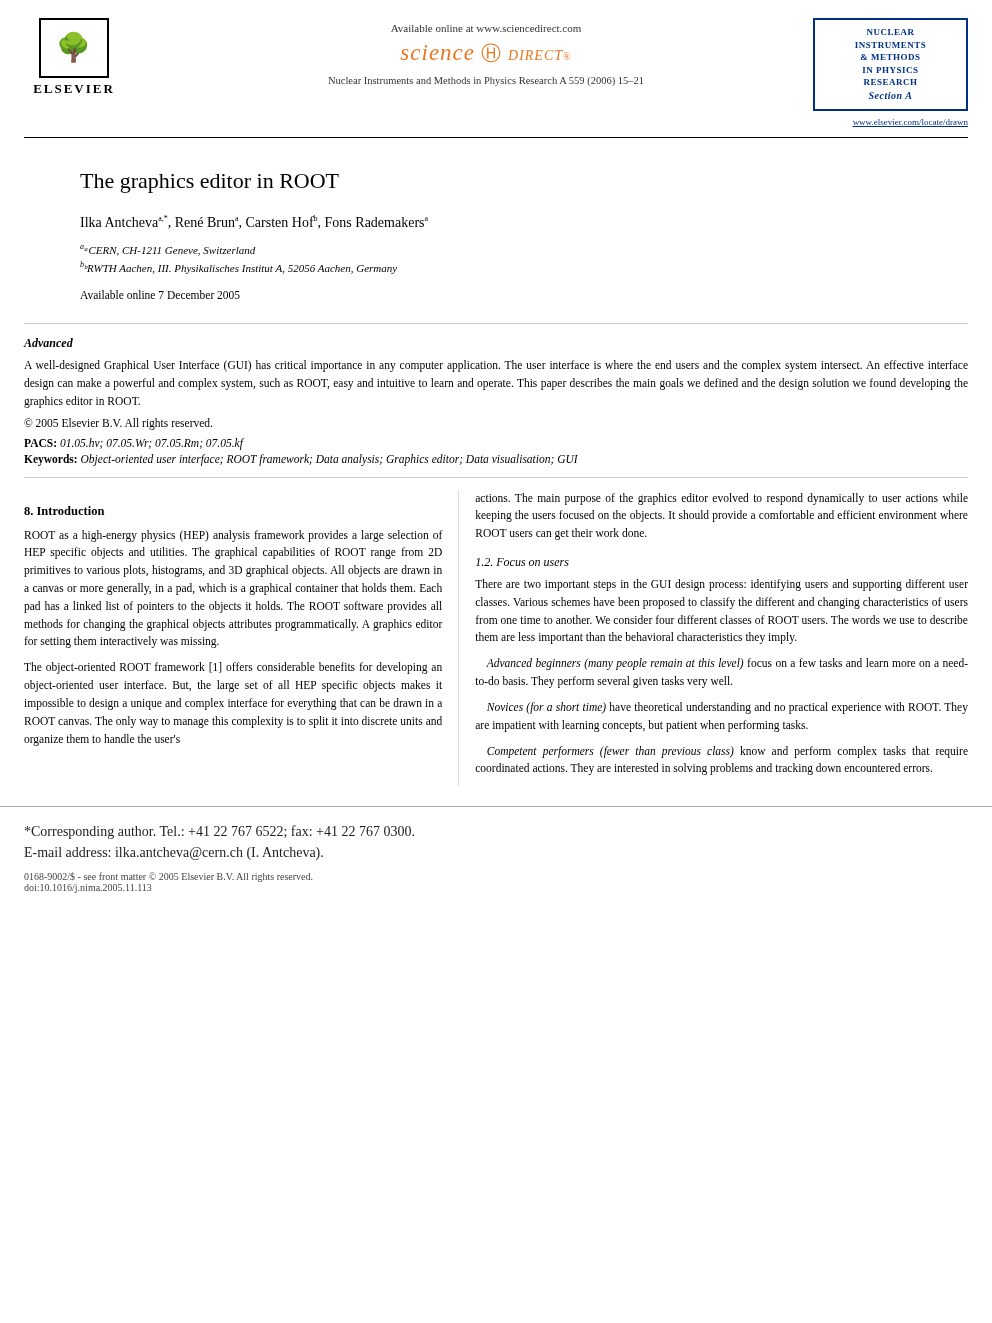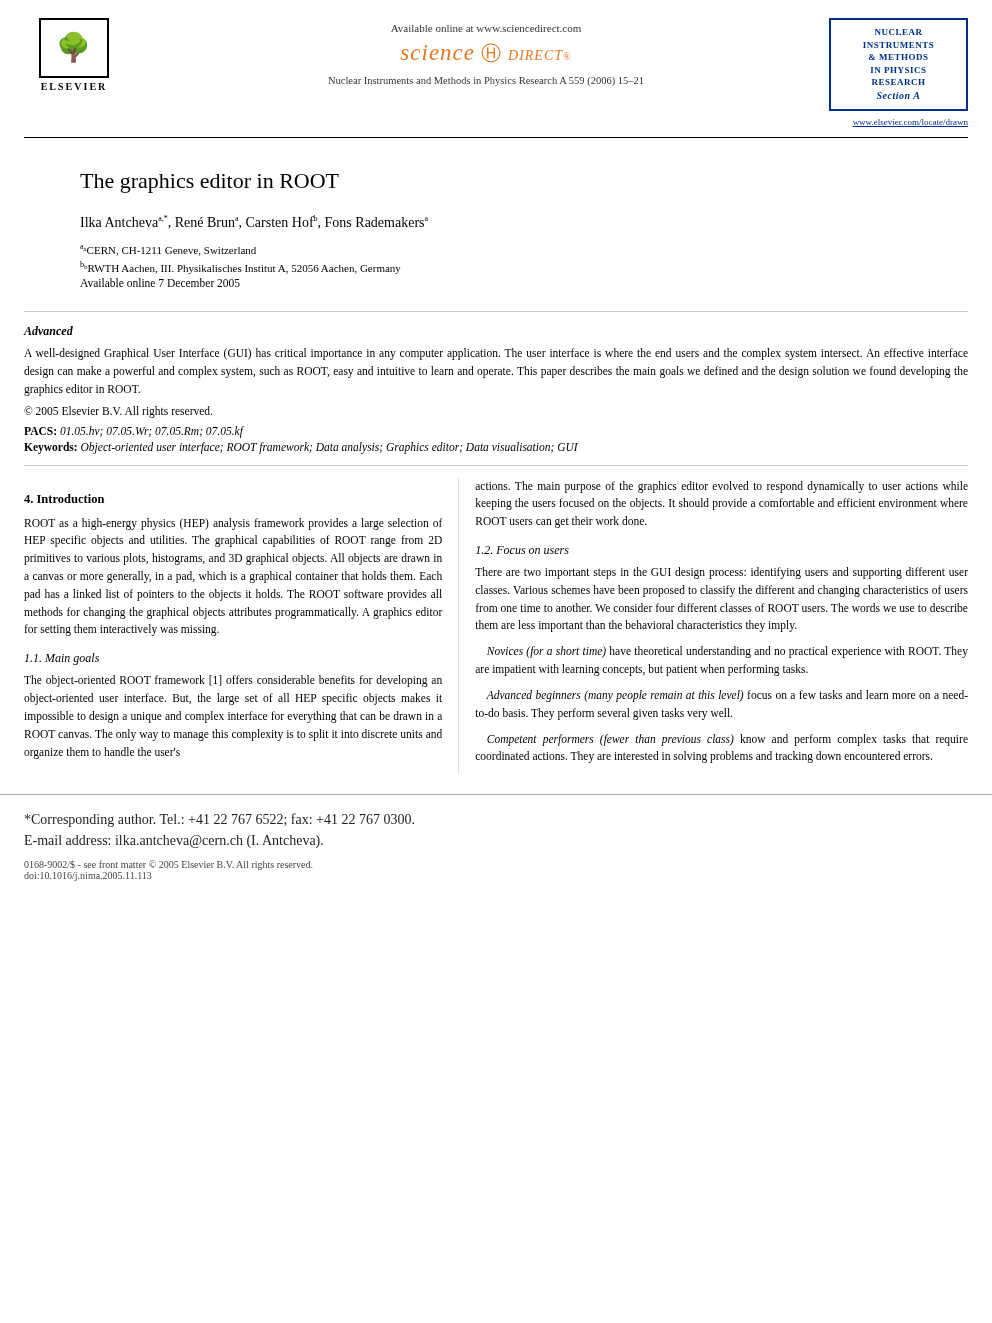--- a/index.html
+++ b/index.html
@@ -52,21 +52,21 @@
       overflow: hidden;
     }
 
     .elsevier-tree {
       font-size: 28px;
       line-height: 1;
       color: #333;
     }
 
     .elsevier-text {
-      font-size: 10px;
+      font-size: 13px;
       font-weight: bold;
       letter-spacing: 2px;
       margin-top: 3px;
       color: #000;
     }
 
     .header-center {
       flex: 1;
       text-align: center;
       padding-top: 4px;
@@ -99,21 +99,21 @@
     .header-right {
       width: 160px;
       display: flex;
       flex-direction: column;
       align-items: flex-end;
     }
 
     .journal-box {
       border: 2px solid #003087;
       padding: 6px 10px;
-      width: 139px;
+      width: 155px;
       text-align: center;
       margin-bottom: 6px;
     }
 
     .journal-box-title {
       font-size: 9px;
       font-weight: bold;
       color: #003087;
       line-height: 1.4;
       letter-spacing: 0.5px;
@@ -143,22 +143,23 @@
       margin-bottom: 20px;
     }
 
     .authors {
       font-size: 14px;
       margin-bottom: 10px;
     }
 
     .affiliations {
       font-size: 11px;
+      font-style: italic;
       line-height: 1.6;
-      margin-bottom: 0;
+      margin-bottom: 12px;
     }
 
     .available-date {
       font-size: 11.5px;
       margin-bottom: 0;
     }
 
     hr.section-divider {
       border: none;
       border-top: 1px solid #ccc;
@@ -361,48 +362,47 @@
       <span class="keywords-label">Keywords:</span>
       <span>Object-oriented user interface; ROOT framework; Data analysis; Graphics editor; Data visualisation; GUI</span>
     </div>
   </div>
 
   <hr class="section-divider">
 
   <div class="two-column">
 
     <div class="col-left">
-      <div class="section-heading">4. Introduction</div>
+      <div class="section-heading">8. Introduction</div>
       <div class="body-text">
         <p>ROOT as a high-energy physics (HEP) analysis framework provides a large selection of HEP specific objects and utilities. The graphical capabilities of ROOT range from 2D primitives to various plots, histograms, and 3D graphical objects. All objects are drawn in a canvas or more generally, in a pad, which is a graphical container that holds them. Each pad has a linked list of pointers to the objects it holds. The ROOT software provides all methods for changing the graphical objects attributes programmatically. A graphics editor for setting them interactively was missing.</p>
       </div>
 
-      <div class="subsection-heading">1.1. Main goals</div>
       <div class="body-text">
         <p>The object-oriented ROOT framework [1] offers considerable benefits for developing an object-oriented user interface. But, the large set of all HEP specific objects makes it impossible to design a unique and complex interface for everything that can be drawn in a ROOT canvas. The only way to manage this complexity is to split it into discrete units and organize them to handle the user's</p>
       </div>
     </div>
 
     <div class="col-right">
       <div class="body-text">
         <p>actions. The main purpose of the graphics editor evolved to respond dynamically to user actions while keeping the users focused on the objects. It should provide a comfortable and efficient environment where ROOT users can get their work done.</p>
       </div>
 
       <div class="subsection-heading">1.2. Focus on users</div>
       <div class="body-text">
         <p>There are two important steps in the GUI design process: identifying users and supporting different user classes. Various schemes have been proposed to classify the different and changing characteristics of users from one time to another. We consider four different classes of ROOT users. The words we use to describe them are less important than the behavioral characteristics they imply.</p>
+        <p>
+          <em><span>Advanced beginners (many people remain at this level)</span></em>
+          <span> focus on a few tasks and learn more on a need-to-do basis. They perform several given tasks very well.</span>
+        </p>
         <p>
           <em><span>Novices (for a short time)</span></em>
           <span> have theoretical understanding and no practical experience with ROOT. They are impatient with learning concepts, but patient when performing tasks.</span>
         </p>
         <p>
-          <em><span>Advanced beginners (many people remain at this level)</span></em>
-          <span> focus on a few tasks and learn more on a need-to-do basis. They perform several given tasks very well.</span>
-        </p>
-        <p>
           <em><span>Competent performers (fewer than previous class)</span></em>
           <span> know and perform complex tasks that require coordinated actions. They are interested in solving problems and tracking down encountered errors.</span>
         </p>
       </div>
     </div>
 
   </div>
 
   <div class="footer">
     <div class="footnote">

